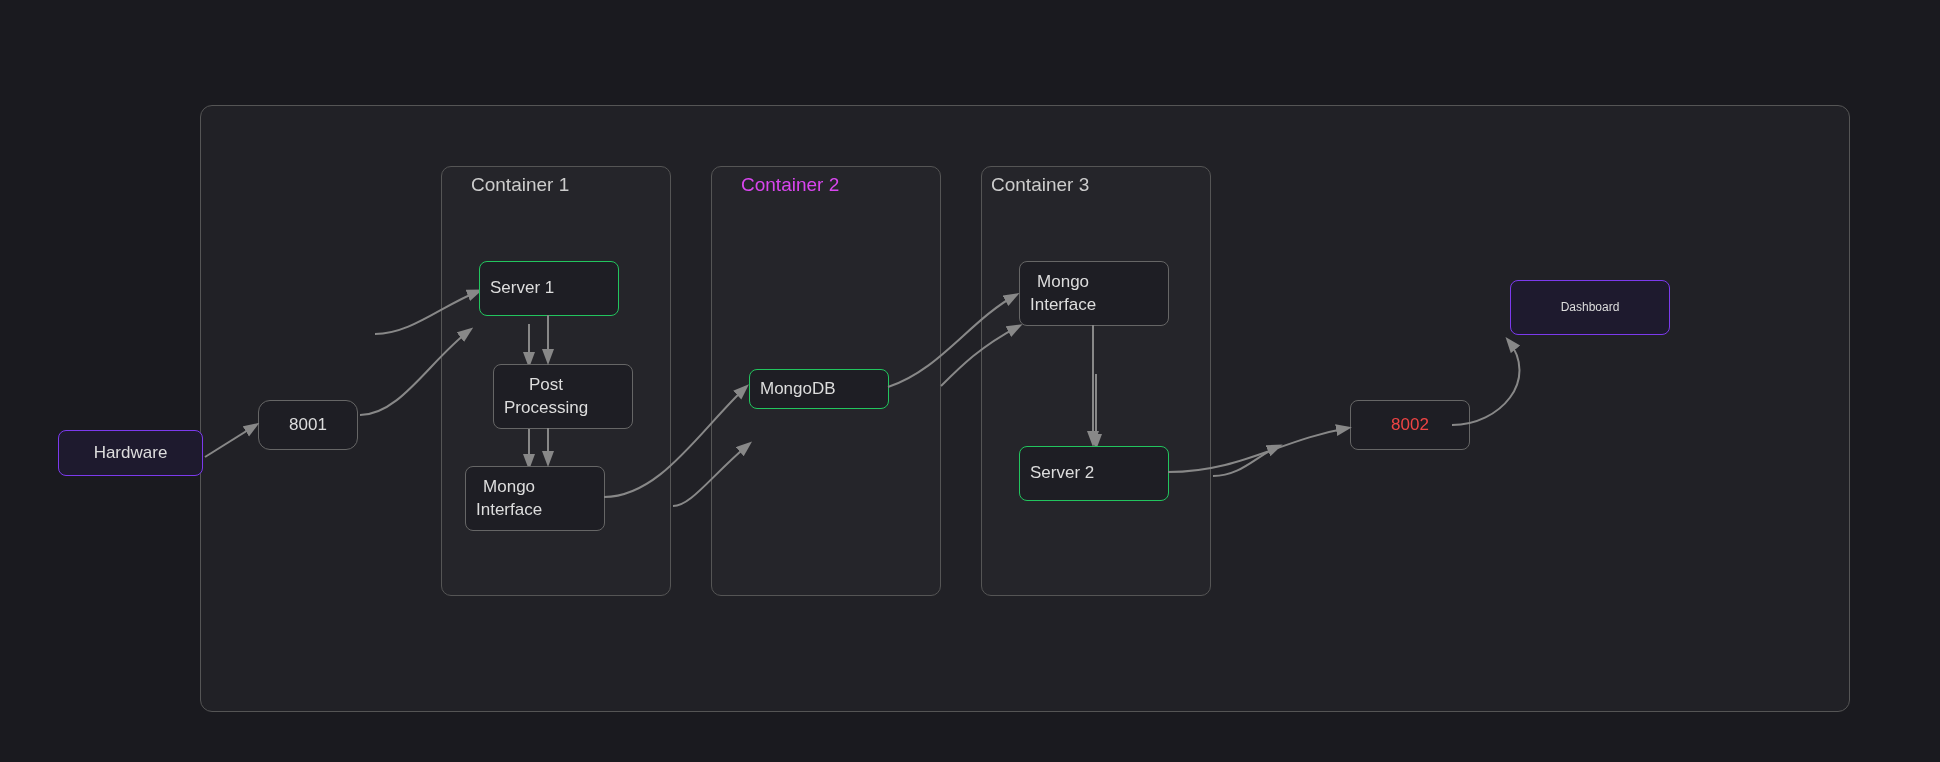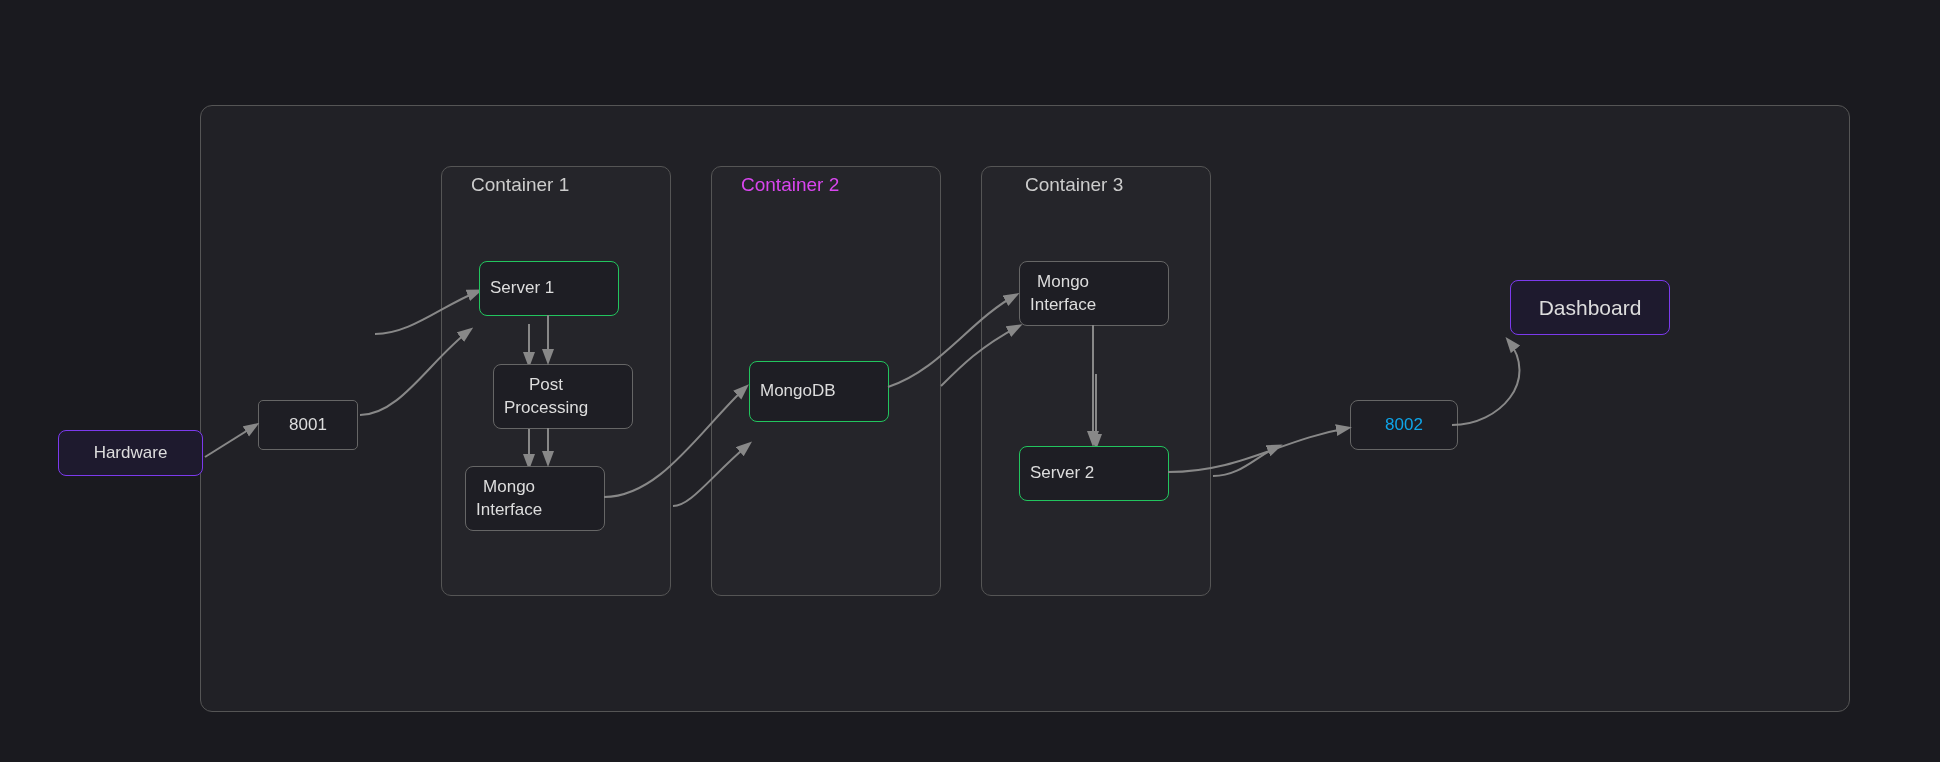--- a/index.html
+++ b/index.html
@@ -105,21 +105,21 @@
     <div class="container-box" style="left: 240px; top: 60px; width: 230px; height: 430px;">
     </div>
     <div class="container-label" style="left: 270px; top: 68px; font-size:19px; color:#ccc;">Container 1</div>
 
     <div class="container-box" style="left: 510px; top: 60px; width: 230px; height: 430px;">
     </div>
     <div class="container-label" style="left: 540px; top: 68px; font-size:19px; color:#d946ef;">Container 2</div>
 
     <div class="container-box" style="left: 780px; top: 60px; width: 230px; height: 430px;">
     </div>
-    <div class="container-label" style="left: 824px; top: 68px; font-size:19px; color:#ccc;">Container 3</div>
+    <div class="container-label" style="left: 790px; top: 68px; font-size:19px; color:#ccc;">Container 3</div>
 
     <svg class="arrows-svg">
       <defs>
         <marker id="arrowhead" markerWidth="8" markerHeight="8" refX="6" refY="3" orient="auto">
           <path d="M0,0 L0,6 L8,3 z" class="arrowhead"></path>
         </marker>
       </defs>
 
       <path class="arrow-path" marker-end="url(#arrowhead)" d="M 174,228 C 210,228 240,200 278,185"></path>
 
@@ -141,48 +141,48 @@
     </div>
 
     <div class="node" style="left: 264px; top: 258px; width: 140px; height: 65px; margin-left: 28px;">
       <span>Post<br>Processing</span>
     </div>
 
     <div class="node" style="left: 264px; top: 360px; width: 140px; height: 65px;">
       <span>Mongo<br>Interface</span>
     </div>
 
-    <div class="node green-border" style="left: 548px; top: 255px; width: 140px; height: 61px;">
+    <div class="node green-border" style="left: 548px; top: 263px; width: 140px; height: 40px;">
       <span>MongoDB</span>
     </div>
 
     <div class="node" style="left: 818px; top: 155px; width: 150px; height: 65px;">
       <span>Mongo<br>Interface</span>
     </div>
 
     <div class="node green-border" style="left: 818px; top: 340px; width: 150px; height: 55px;">
       <span>Server 2</span>
     </div>
 
   </div>
 </div>
 
 <div class="node purple-border" style="position:absolute; left: 58px; top: 430px; width: 145px; height: 46px; border-radius:8px; background:#1e1a2e; border:1.5px solid #7c3aed; color:#ddd; font-size:17px; display:flex; align-items:center; justify-content:center;">
   <span>Hardware</span>
 </div>
 
-<div class="node" style="position:absolute; left: 258px; top: 400px; width: 100px; height: 50px; border-radius:5px; background:#1e1e24; border:1.5px solid #666; color:#ddd; font-size:17px; display:flex; align-items:center; justify-content:center;">
+<div class="node" style="position:absolute; left: 258px; top: 400px; width: 100px; height: 50px; border-radius:12px; background:#1e1e24; border:1.5px solid #666; color:#ddd; font-size:17px; display:flex; align-items:center; justify-content:center;">
   <span>8001</span>
 </div>
 
-<div class="node" style="position:absolute; left: 1350px; top: 400px; width: 108px; height: 50px; border-radius:8px; background:#1e1e24; border:1.5px solid #666; color:#0ea5e9; font-size:17px; display:flex; align-items:center; justify-content:center;">
+<div class="node" style="position:absolute; left: 1350px; top: 400px; width: 120px; height: 50px; border-radius:8px; background:#1e1e24; border:1.5px solid #666; color:#ef4444; font-size:17px; display:flex; align-items:center; justify-content:center;">
   <span>8002</span>
 </div>
 
-<div class="node purple-border" style="position:absolute; left: 1510px; top: 280px; width: 160px; height: 55px; border-radius:8px; background:#1e1a2e; border:1.5px solid #7c3aed; color:#ddd; font-size:21px; display:flex; align-items:center; justify-content:center;">
+<div class="node purple-border" style="position:absolute; left: 1510px; top: 280px; width: 160px; height: 55px; border-radius:8px; background:#1e1a2e; border:1.5px solid #7c3aed; color:#ddd; font-size:12px; display:flex; align-items:center; justify-content:center;">
   <span>Dashboard</span>
 </div>
 
 <svg style="position:absolute;top:0;left:0;width:1940px;height:762px;pointer-events:none;overflow:visible;">
   <defs>
     <marker id="ah" markerWidth="8" markerHeight="8" refX="6" refY="3" orient="auto">
       <path d="M0,0 L0,6 L8,3 z" fill="#888"></path>
     </marker>
   </defs>
 

